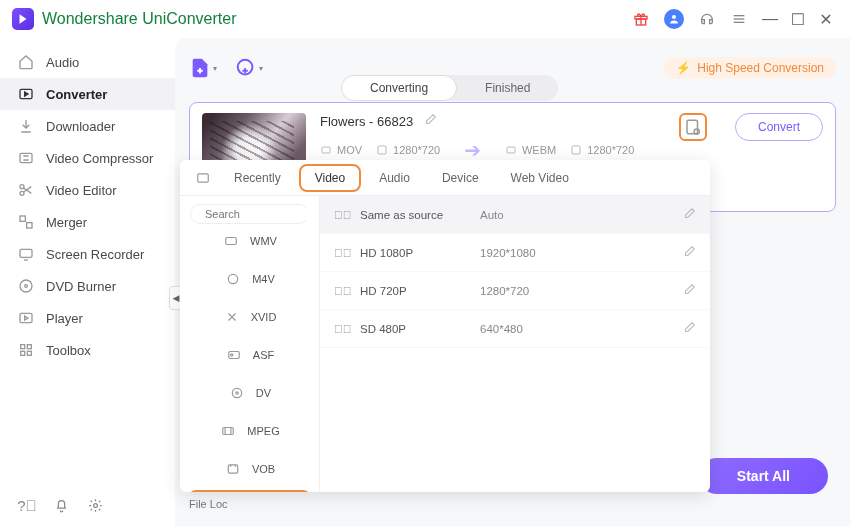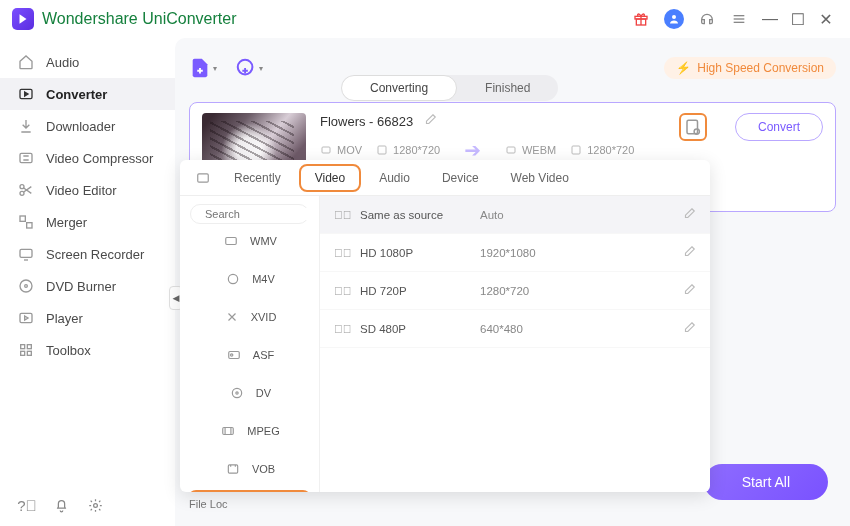--- a/index.html
+++ b/index.html
@@ -69,21 +69,21 @@
 .dd-right { flex:1; }
 .res-row { display:flex; align-items:center; height:38px; padding:0 14px; font-size:11.5px; color:#555; border-bottom:1px solid #f7f7f7; cursor:pointer; }
 .res-row.highlight { background:#f4f4f7; }
 .res-play { width:16px; margin-right:10px; color:#999; }
 .res-name { width:120px; }
 .res-dim { flex:1; color:#888; }
 .res-edit { color:#bbb; }
 
 .output-row { position:absolute; bottom:36px; left:14px; font-size:11px; color:#777; }
 .fileloc-row { position:absolute; bottom:16px; left:14px; font-size:11px; color:#777; }
-.start-all { position:absolute; bottom:26px; right:22px; background:linear-gradient(135deg,#8e6cff,#7a52ff); color:#fff; border:none; padding:10px 38px; border-radius:22px; font-size:14px; cursor:pointer; font-weight:400; }
+.start-all { position:absolute; bottom:32px; right:22px; background:linear-gradient(135deg,#8e6cff,#7a52ff); color:#fff; border:none; padding:10px 38px; border-radius:22px; font-size:14px; cursor:pointer; font-weight:700; }
 </style>
 </head>
 <body>
 
 <div class="titlebar">
   <div class="logo">
       <svg viewBox="0 0 24 24" fill="#fff">
         <path d="M6 4l12 8-12 8z"></path>
       </svg>
     </div>

